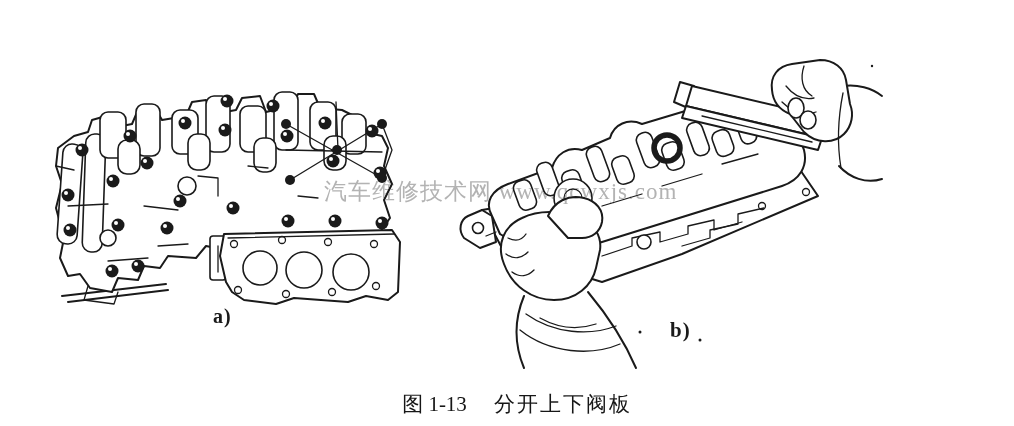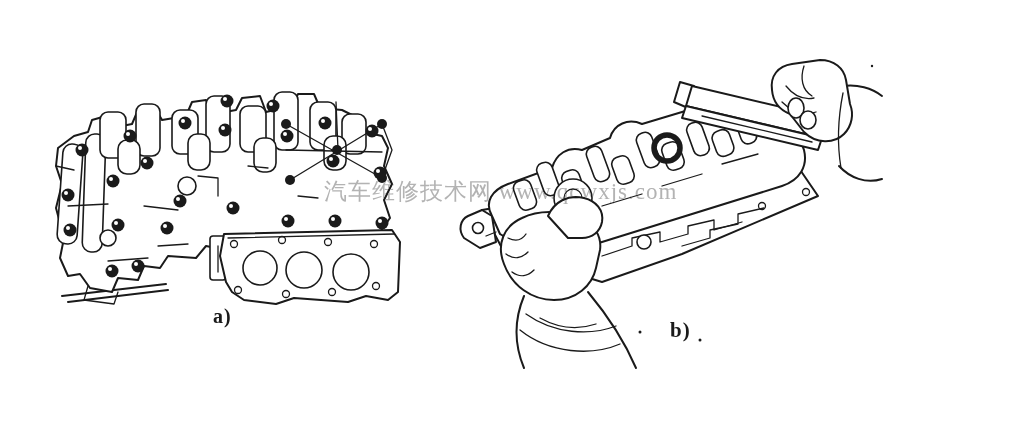--- a/index.html
+++ b/index.html
@@ -232,14 +232,17 @@
       <circle class="fd" cx="188" cy="286" r="1.5"></circle>
       <circle class="fd" cx="420" cy="20" r="1.2"></circle>
     </g>
   </svg>
 
   <div id="watermark">汽车维修技术网 www.qcwxjs.com</div>
 
   <div id="label-a" class="panel-label">a)</div>
   <div id="label-b" class="panel-label">b)</div>
 
+  <div id="caption">
+    <span>图 1-13</span><span class="gap">分开上下阀板</span>
+  </div>
 
 </div>
 
 </body></html>

